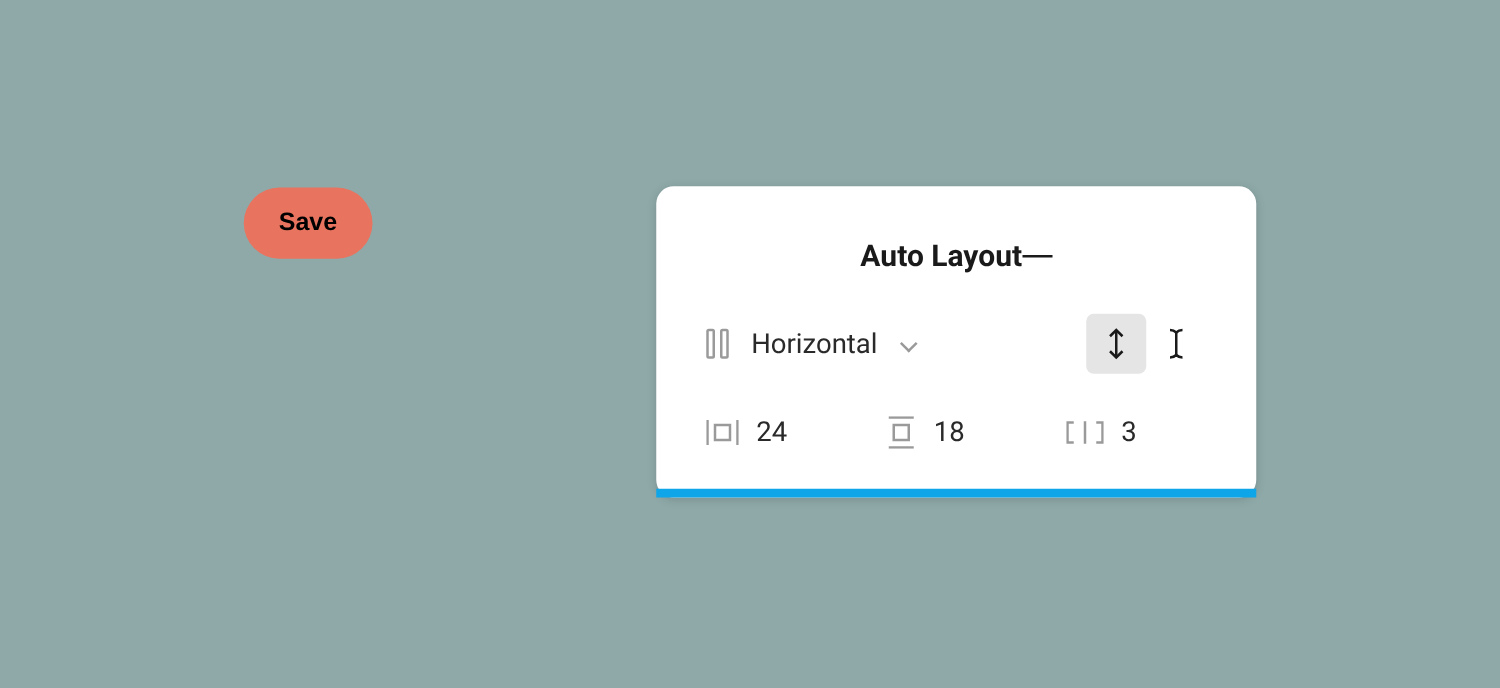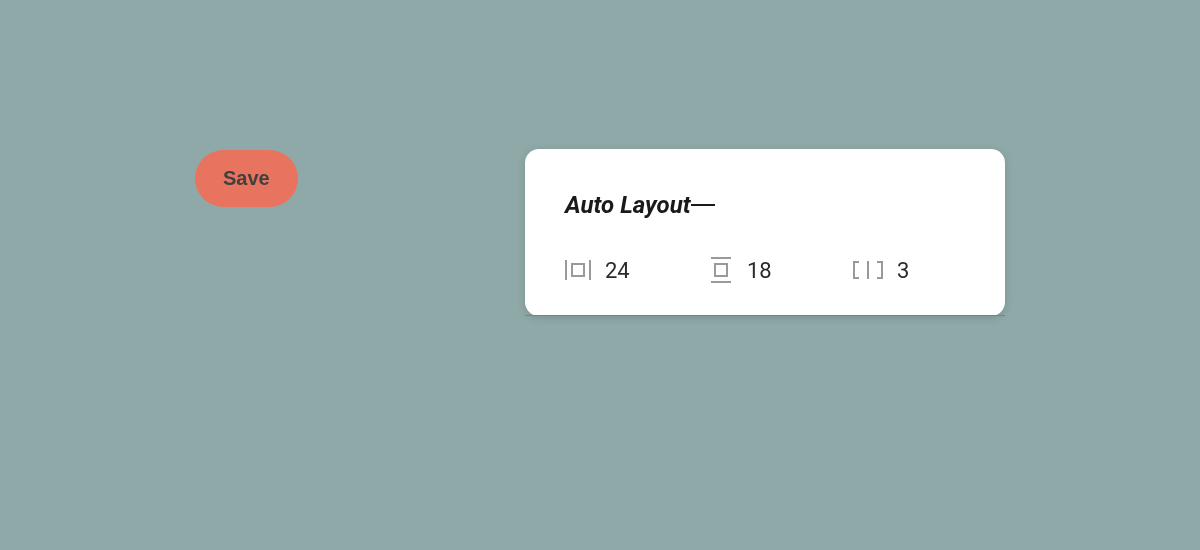--- a/index.html
+++ b/index.html
@@ -13,44 +13,43 @@
       background: #8fa9a9;
       font-family: -apple-system, BlinkMacSystemFont, "Segoe UI", Roboto, sans-serif;
       position: relative;
       overflow: hidden;
     }
     .save-btn {
       position: absolute;
       left: 195px;
       top: 150px;
       background: #e8745f;
-      color: #404040;
+      color: #000000;
       border: none;
       border-radius: 999px;
       padding: 17px 28px;
       font-size: 20px;
       font-weight: 600;
       cursor: pointer;
     }
     .panel {
       position: absolute;
       left: 525px;
       top: 149px;
       width: 480px;
       background: #fff;
       border-radius: 14px;
       box-shadow: 0 2px 8px rgba(0,0,0,0.15);
       padding: 0;
     }
     .panel-header {
       display: flex;
-      justify-content: flex-start;
+      justify-content: center;
       align-items: center;
       padding: 42px 40px 18px 40px;
-      font-style: italic;
     }
     .panel-title {
       font-size: 24px;
       font-weight: 700;
       color: #1a1a1a;
     }
     .minus-icon {
       width: 24px;
       height: 2px;
       background: #1a1a1a;
@@ -109,21 +108,21 @@
       border-radius: 6px;
       cursor: pointer;
     }
     .icon-btn.active {
       background: #e5e5e5;
     }
     .panel-row2 {
       display: flex;
       align-items: center;
       padding: 20px 40px 32px 40px;
-      border-bottom: 1px solid #0ea5e9;
+      border-bottom: 7px solid #0ea5e9;
     }
     .field-group {
       display: flex;
       align-items: center;
       gap: 14px;
     }
     .field-group.g1 { width: 144px; }
     .field-group.g2 { width: 144px; }
     .field-group.g3 { }
     .field-value {
@@ -137,20 +136,45 @@
 <body>
 
 <button class="save-btn">Save</button>
 
 <div class="panel">
   <div class="panel-header">
     <div class="panel-title">Auto Layout</div>
     <div class="minus-icon"></div>
   </div>
 
+  <div class="panel-row1">
+    <span class="direction-icon">
+      <span class="bar"></span>
+      <span class="bar"></span>
+    </span>
+    <span class="direction-label">Horizontal</span>
+    <span class="chevron-down"></span>
+
+    <div class="row1-right">
+      <div class="icon-btn active">
+        <svg width="18" height="26" viewBox="0 0 18 26">
+          <line x1="9" y1="2" x2="9" y2="24" stroke="#1a1a1a" stroke-width="2"></line>
+          <polyline points="4,7 9,2 14,7" fill="none" stroke="#1a1a1a" stroke-width="2"></polyline>
+          <polyline points="4,19 9,24 14,19" fill="none" stroke="#1a1a1a" stroke-width="2"></polyline>
+        </svg>
+      </div>
+      <div class="icon-btn">
+        <svg width="16" height="26" viewBox="0 0 16 26">
+          <line x1="8" y1="3" x2="8" y2="23" stroke="#1a1a1a" stroke-width="2"></line>
+          <path d="M3 2 Q6 2 8 4 Q10 2 13 2" fill="none" stroke="#1a1a1a" stroke-width="2"></path>
+          <path d="M3 24 Q6 24 8 22 Q10 24 13 24" fill="none" stroke="#1a1a1a" stroke-width="2"></path>
+        </svg>
+      </div>
+    </div>
+  </div>
 
   <div class="panel-row2">
     <div class="field-group g1">
       <svg width="26" height="24" viewBox="0 0 26 24">
         <line x1="1" y1="2" x2="1" y2="22" stroke="#9a9a9a" stroke-width="2"></line>
         <rect x="7" y="6" width="12" height="12" fill="none" stroke="#9a9a9a" stroke-width="2"></rect>
         <line x1="25" y1="2" x2="25" y2="22" stroke="#9a9a9a" stroke-width="2"></line>
       </svg>
       <span class="field-value">24</span>
     </div>

